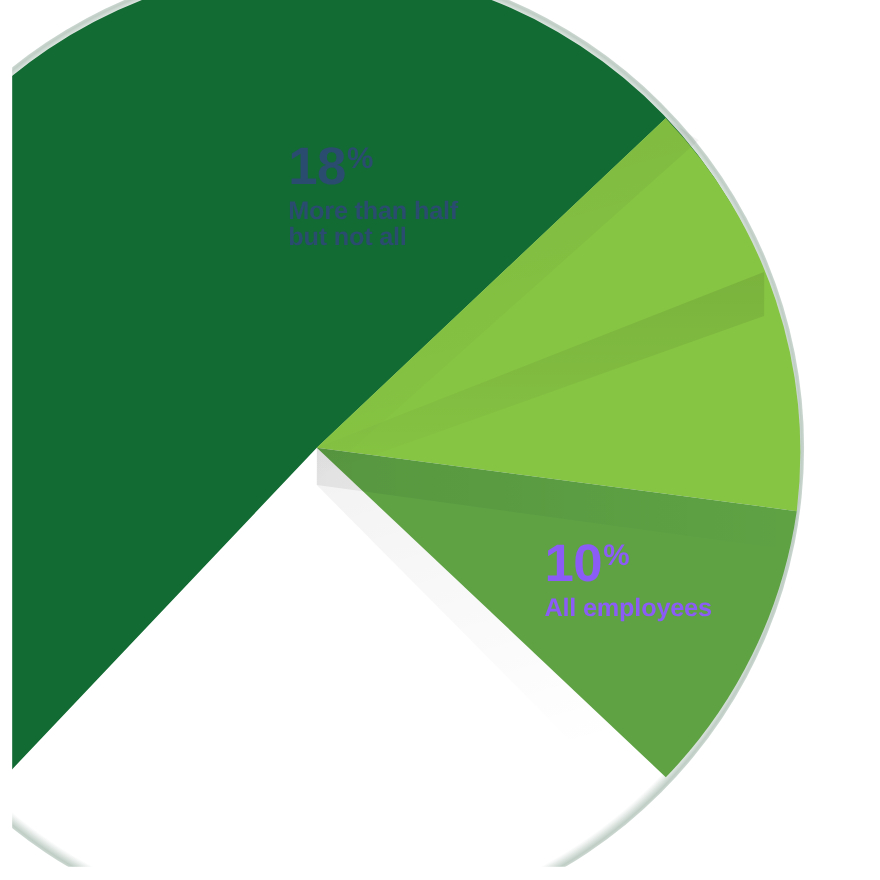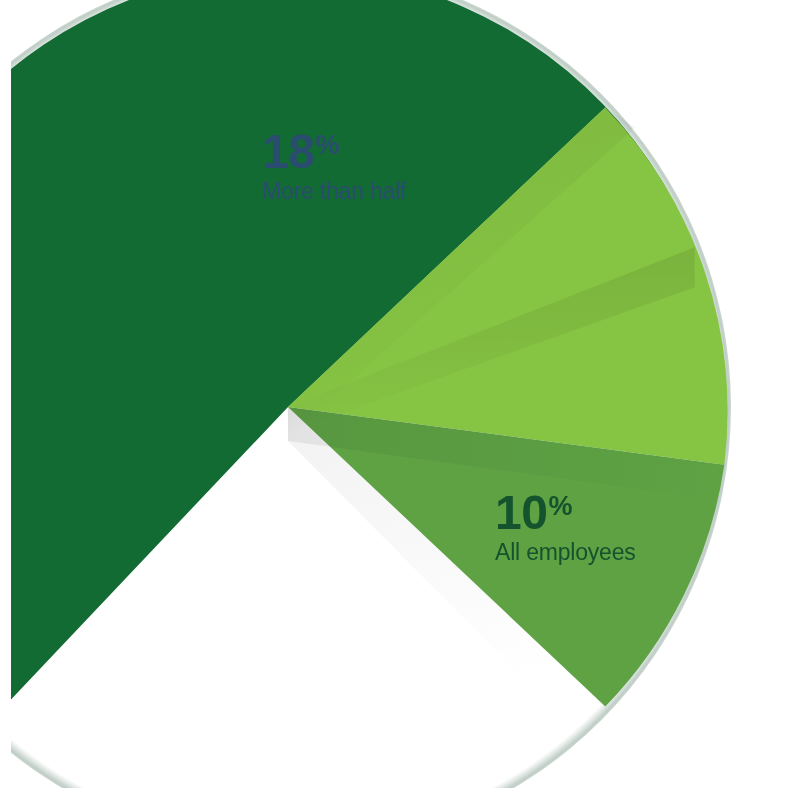--- a/index.html
+++ b/index.html
@@ -50,21 +50,21 @@
     font-size: 27px;
     font-weight: bold;
     vertical-align: baseline;
     position: relative;
     top: -14px;
     left: 1px;
   }
   .desc-line {
     display: block;
     font-size: 23px;
-    font-weight: normal;
+    font-weight: bold;
     letter-spacing: -0.2px;
     white-space: nowrap;
     margin-top: 4px;
   }
   .desc-line + .desc-line {
     margin-top: 1px;
   }
   
   #label-more-than-half { left: 251px; top: 128px; }
   #label-no-employees   { left: 443px; top: 268px; }
@@ -113,26 +113,27 @@
       <polygon points="277,407 713.3,464.7 713.3,500.7 277,441" fill="url(#edgeShadeB)" opacity="0.5"></polygon>
       <polygon points="277,407 594.3,706.6 560.3,726.6 277,441" fill="url(#edgeShadeC)" opacity="0.4"></polygon>
     </g>
   </svg>
 
   <div class="pie-label" id="label-more-than-half" style="color:#2a4c6e">
     <span class="pct-line">
       <span class="pct-num">18</span><span class="pct-sym">%</span>
     </span>
     <span class="desc-line">More than half</span>
+    <span class="desc-line">but not all</span>
   </div>
 
   <div class="pie-label" id="label-no-employees" style="color:#2a4c6e">
   </div>
 
-  <div class="pie-label" id="label-all-employees" style="color:#14532d">
+  <div class="pie-label" id="label-all-employees" style="color:#8b5cf6">
     <span class="pct-line">
       <span class="pct-num">10</span><span class="pct-sym">%</span>
     </span>
     <span class="desc-line">All employees</span>
   </div>
 
   <div class="pie-label" id="label-about-half" style="color:#ffffff">
     <span class="pct-line">
       <span class="pct-num">57</span><span class="pct-sym">%</span>
     </span>

